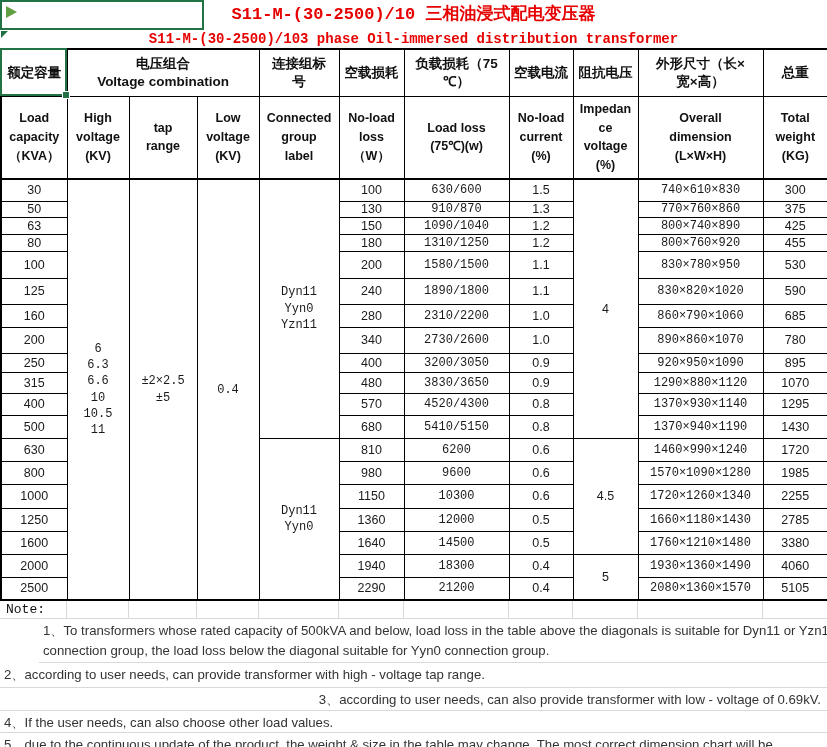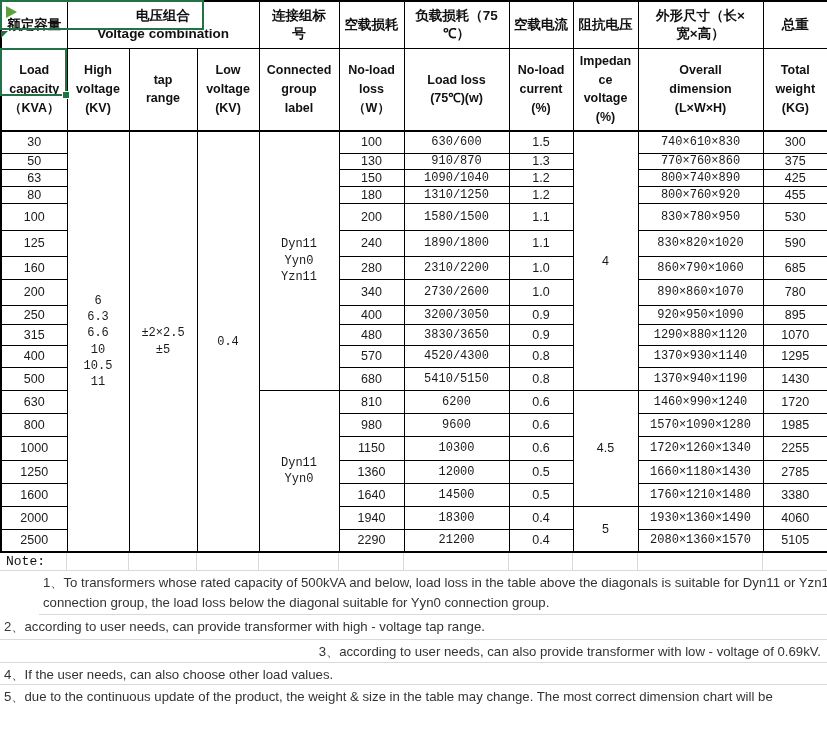--- a/index.html
+++ b/index.html
@@ -46,20 +46,22 @@
   .sel-cell{position:absolute;left:0;top:48px;width:67px;height:48px;border:2px solid #217346;
             box-sizing:border-box;pointer-events:none;}
   .fill-handle{position:absolute;left:62px;top:91px;width:6px;height:6px;background:#217346;
                border:1px solid #fff;}
 </style>
 </head>
 <body>
 
 <div class="sheet">
 
+  <div class="title t1">S11-M-(30-2500)/10 三相油浸式配电变压器</div>
+  <div class="title t2">S11-M-(30-2500)/103 phase Oil-immersed distribution transformer</div>
 
   <table class="spec">
     <colgroup>
       <col style="width:66px">
         <col style="width:62px">
         <col style="width:68px">
         <col style="width:62px">
       <col style="width:80px">
         <col style="width:65px">
         <col style="width:105px">

